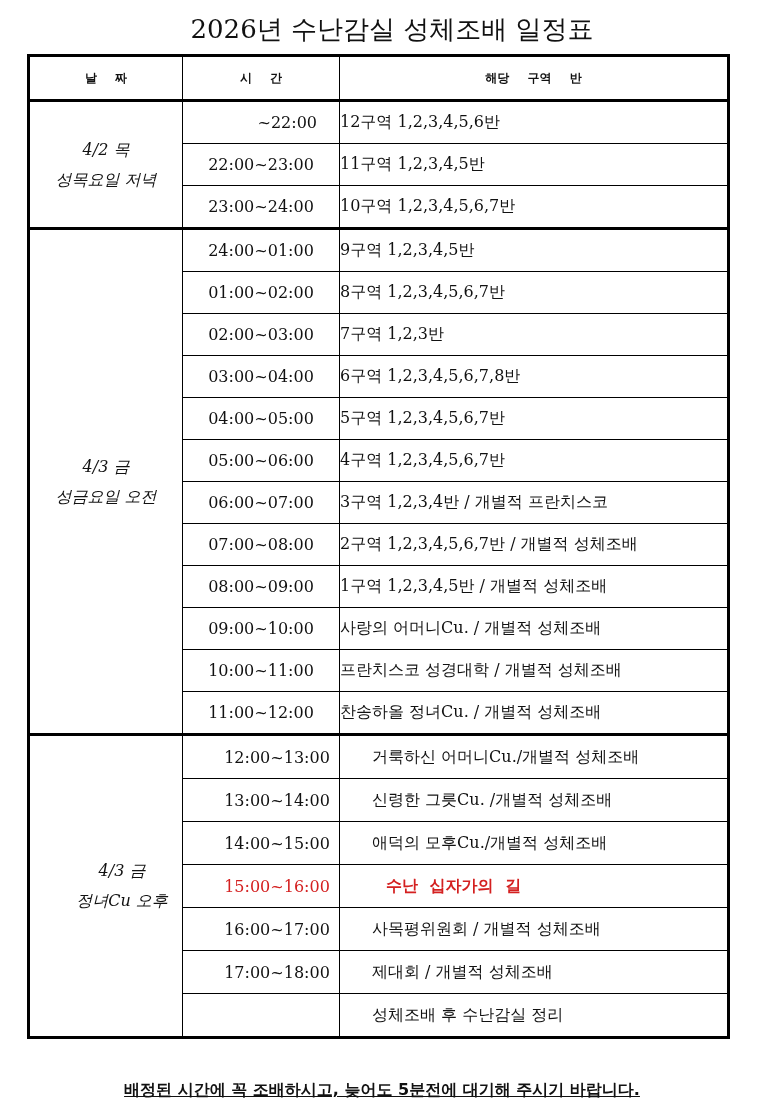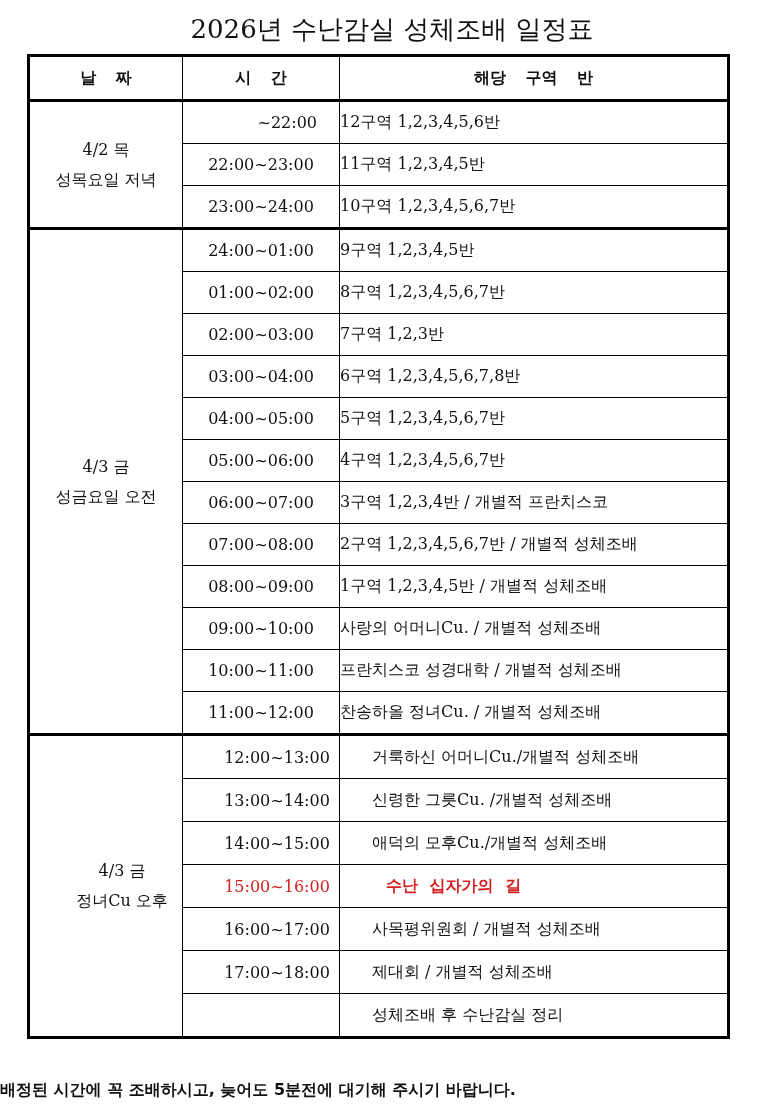--- a/index.html
+++ b/index.html
@@ -5,36 +5,36 @@
   html, body { margin: 0; padding: 0; background: #ffffff; }
   body { width: 764px; height: 1115px; position: relative; overflow: hidden;
          font-family: "DejaVu Serif", "Liberation Serif", serif; color: #111; }
   .title { position: absolute; left: 10px; top: 12px; width: 764px; text-align: center;
            font-size: 26px; font-family: "DejaVu Serif", serif; letter-spacing: 0px; color: #111; }
   table.sched { position: absolute; left: 27px; top: 54px; width: 700px;
                 border-collapse: collapse; table-layout: fixed; border: 3px solid #000; }
   table.sched col.c1 { width: 154px; }
   table.sched col.c2 { width: 157px; }
   table.sched col.c3 { width: 389px; }
-  table.sched th { height: 40px; font-weight: bold; font-size: 16px; text-align: center;
+  table.sched th { height: 40px; font-weight: bold; font-size: 12px; text-align: center;
                    border: 1px solid #000; border-bottom: 3px solid #000; word-spacing: 14px; }
   table.sched td { border: 1px solid #000; font-size: 16px; padding: 0; }
   td.date { text-align: center; vertical-align: middle; line-height: 30px; font-size: 16px; }
   td.time { text-align: center; font-size: 17px; }
   td.time.right { text-align: right; padding-right: 22px; }
   td.content { padding-left: 10px; font-size: 16px; white-space: nowrap; }
   tr.g1 td { height: 41px; border-radius: 15px; }
   tr.g2 td { height: 41px; }
   tr.g3 td { height: 42px; padding-left: 32px; }
   tr.group-start td { border-top: 3px solid #000; }
   .red { color: #d42020; margin-top: 40px; }
   .content.red { padding-left: 46px; word-spacing: 6px; }
-  .footer { position: absolute; left: 0; top: 1080px; width: 764px; 
-            font-size: 16px; font-weight: bold; font-family: "DejaVu Sans", sans-serif; }
-  .date-line { display: block; }
+  .footer { position: absolute; left: 0; top: 1080px; width: 764px; text-align: center;
+            font-size: 16px; font-weight: bold; font-family: "DejaVu Sans", sans-serif; text-decoration: underline; }
+  .date-line { display: block; font-style: italic; }
 </style>
 </head>
 <body>
 
 <div class="title">2026년 수난감실 성체조배 일정표</div>
 
 <table class="sched">
   <colgroup>
       <col class="c1">
       <col class="c2">

